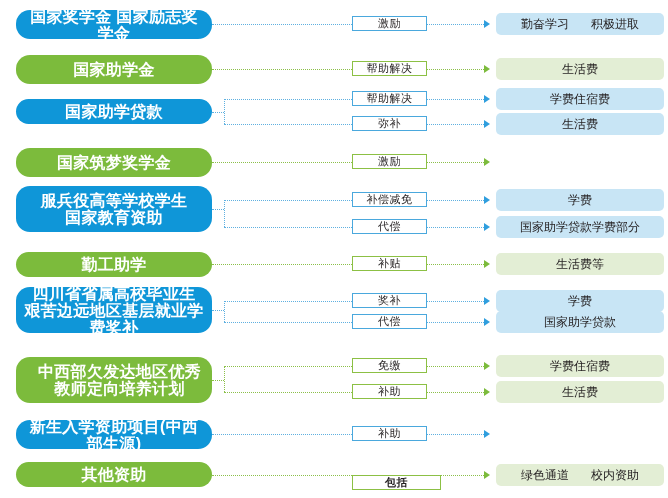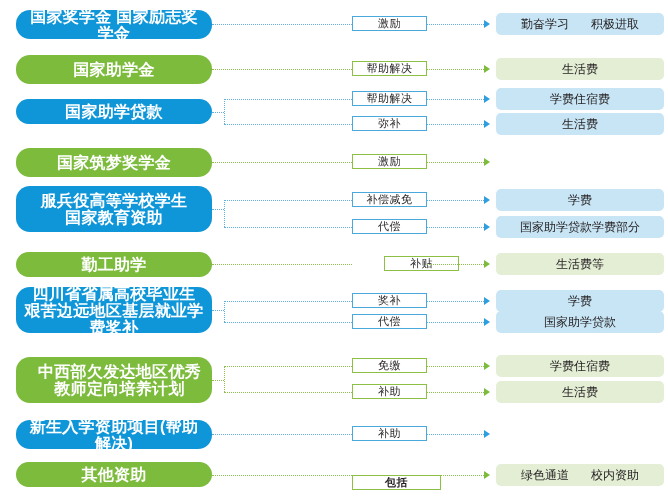--- a/index.html
+++ b/index.html
@@ -160,21 +160,21 @@
     <div class="arrow" style="left: 484px; top: 223px;"></div>
     <div class="tgt blue" style="left: 496px; top: 216px; width: 168px; height: 22px;">
       <div><span class="sp">国家助学贷款学费部分</span></div>
     </div>
     <div class="src green" style="left: 16px; top: 252px; width: 196px; height: 25px;">
       <div class="lines">
         <div>勤工助学</div>
       </div>
     </div>
     <div class="dotline green" style="left: 212px; top: 264px; width: 140px;"></div>
-    <div class="verb green" style="left: 352px; top: 256px; width: 75px; margin-left: 32px;">补贴</div>
+    <div class="verb green" style="left: 352px; top: 256px; width: 75px;">补贴</div>
     <div class="dotline green" style="left: 427px; top: 264px; width: 57px;"></div>
     <div class="arrow green" style="left: 484px; top: 260px;"></div>
     <div class="tgt green" style="left: 496px; top: 253px; width: 168px; height: 22px;">
       <div><span class="sp">生活费等</span></div>
     </div>
     <div class="src blue" style="left: 16px; top: 287px; width: 196px; height: 46px;">
       <div class="lines">
         <div>四川省省属高校毕业生</div>
         <div>艰苦边远地区基层就业学费奖补</div>
       </div>
@@ -212,21 +212,21 @@
     </div>
     <div class="dotline green" style="left: 224px; top: 392px; width: 128px;"></div>
     <div class="verb green" style="left: 352px; top: 384px; width: 75px;">补助</div>
     <div class="dotline green" style="left: 427px; top: 392px; width: 57px;"></div>
     <div class="arrow green" style="left: 484px; top: 388px;"></div>
     <div class="tgt green" style="left: 496px; top: 381px; width: 168px; height: 22px;">
       <div><span class="sp">生活费</span></div>
     </div>
     <div class="src blue" style="left: 16px; top: 420px; width: 196px; height: 29px;">
       <div class="lines">
-        <div>新生入学资助项目(帮助解决)</div>
+        <div>新生入学资助项目(中西部生源)</div>
       </div>
     </div>
     <div class="dotline" style="left: 212px; top: 434px; width: 140px;"></div>
     <div class="verb" style="left: 352px; top: 426px; width: 75px;">补助</div>
     <div class="dotline" style="left: 427px; top: 434px; width: 57px;"></div>
     <div class="arrow" style="left: 484px; top: 430px;"></div>
     <div class="src green" style="left: 16px; top: 462px; width: 196px; height: 25px;">
       <div class="lines">
         <div>其他资助</div>
       </div>

